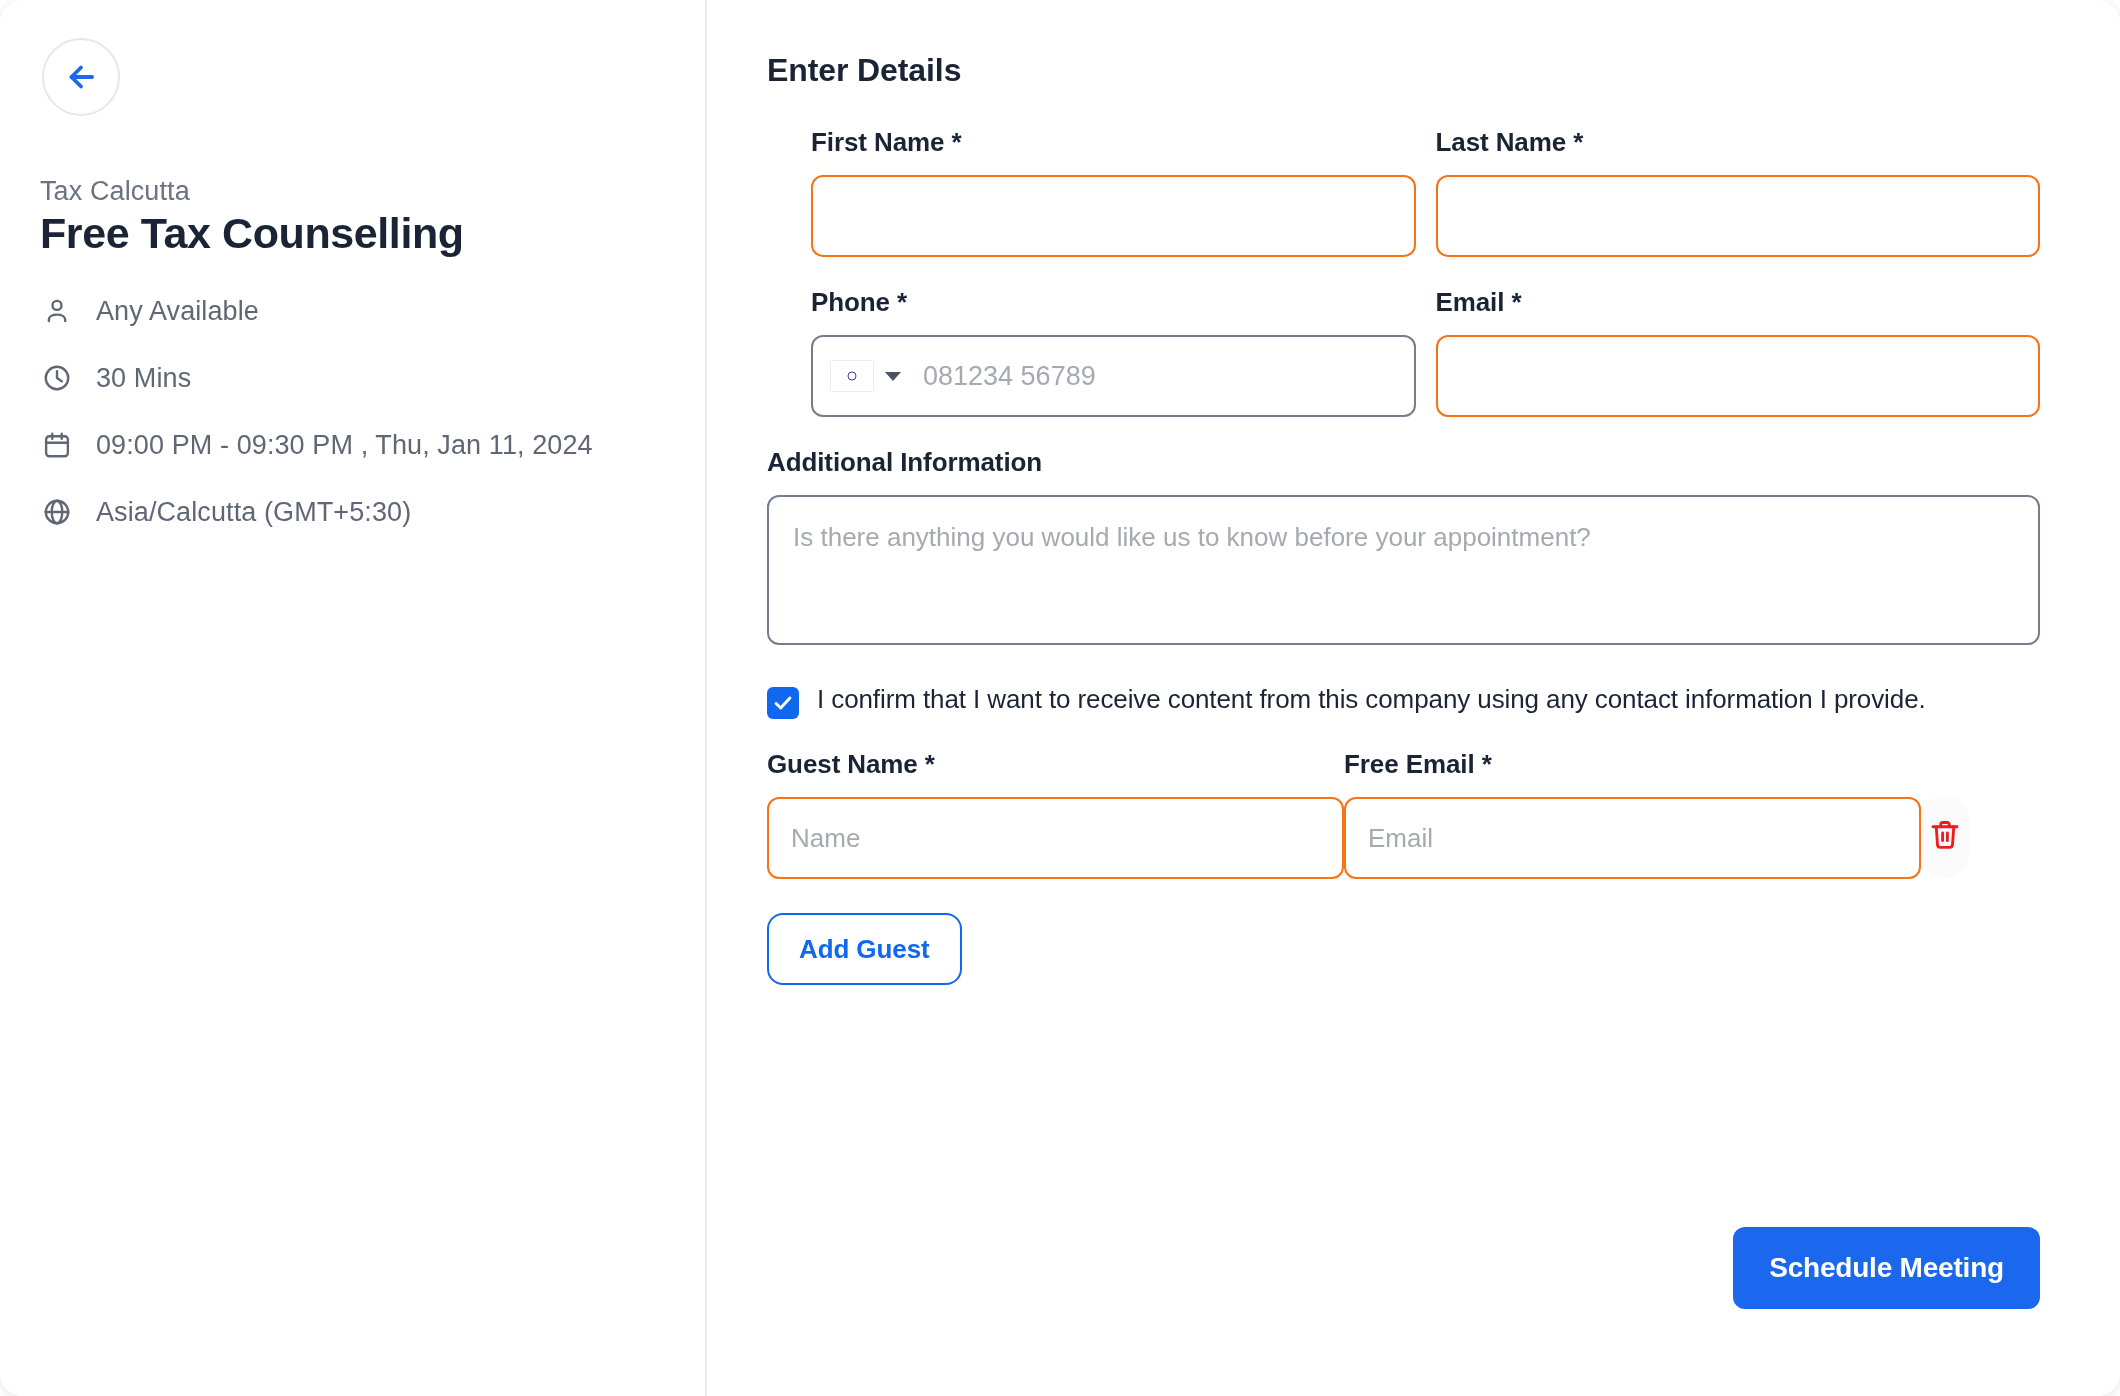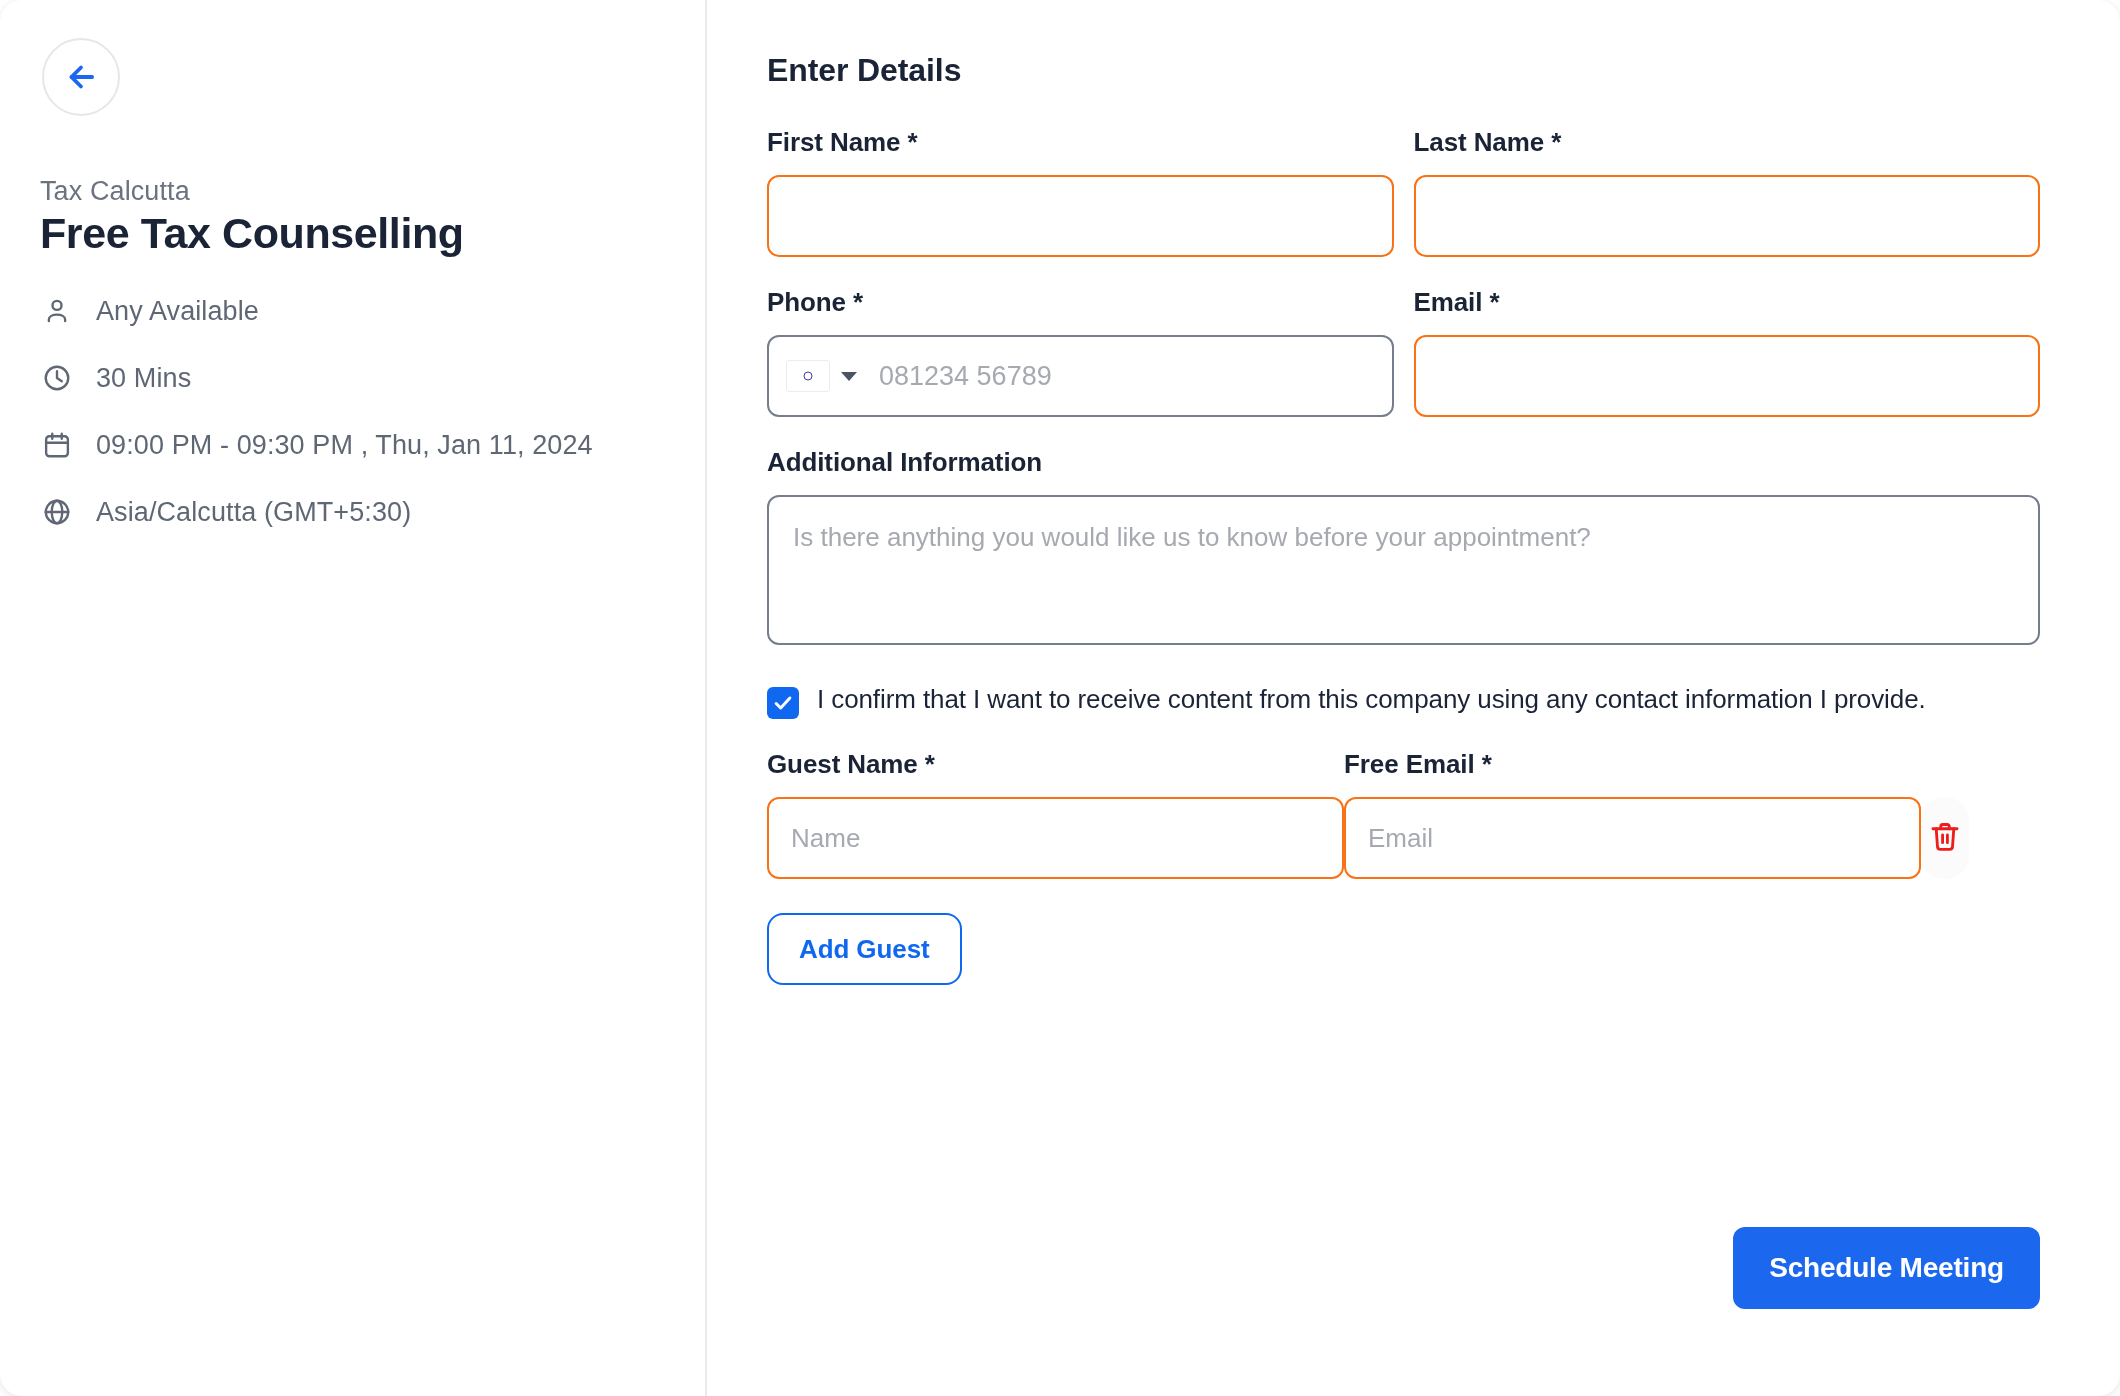--- a/index.html
+++ b/index.html
@@ -100,20 +100,21 @@
     color: #1b2436;
     margin-top: 22px;
     margin-bottom: 38px;
     letter-spacing: -0.1px;
   }
 
   .field-row {
     display: flex;
     gap: 20px;
     margin-bottom: 30px;
+    margin-left: 44px;
   }
   .field-col { flex: 1 1 0; min-width: 0; }
 
   .field-label {
     font-size: 26px;
     font-weight: 700;
     color: #1b2436;
     margin-bottom: 17px;
     letter-spacing: -0.1px;
   }
@@ -226,21 +227,21 @@
   .consent-text {
     font-size: 26px;
     color: #1b2436;
     line-height: 1.42;
     letter-spacing: -0.1px;
   }
 
   
   .guest-row {
     display: flex;
-    align-items: flex-end;
+    align-items: center;
     margin-top: 19px;
   }
   .guest-col { flex: 1 1 0; min-width: 0; max-width: 577px; }
   .guest-del-col {
     flex: 0 0 90px;
     display: flex;
     align-items: center;
     justify-content: flex-start;
     padding-top: 45px;
   }

